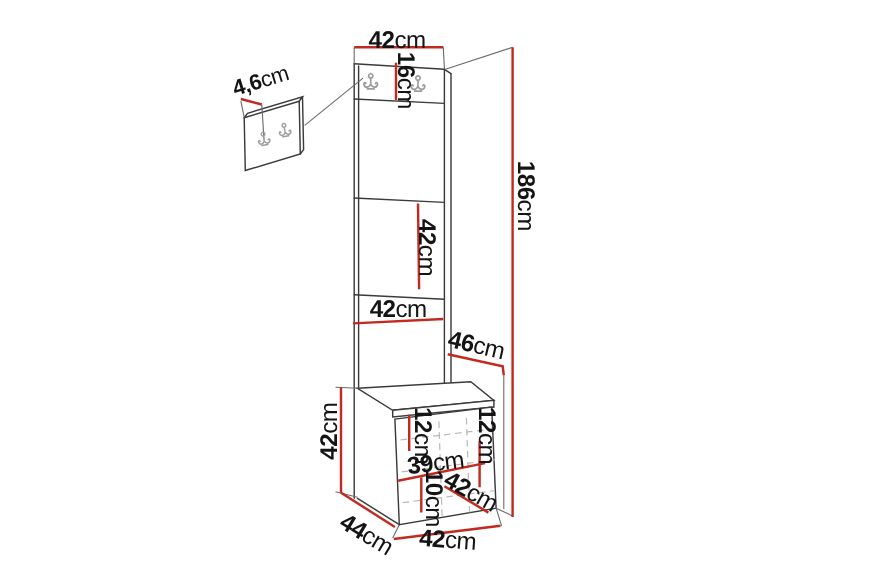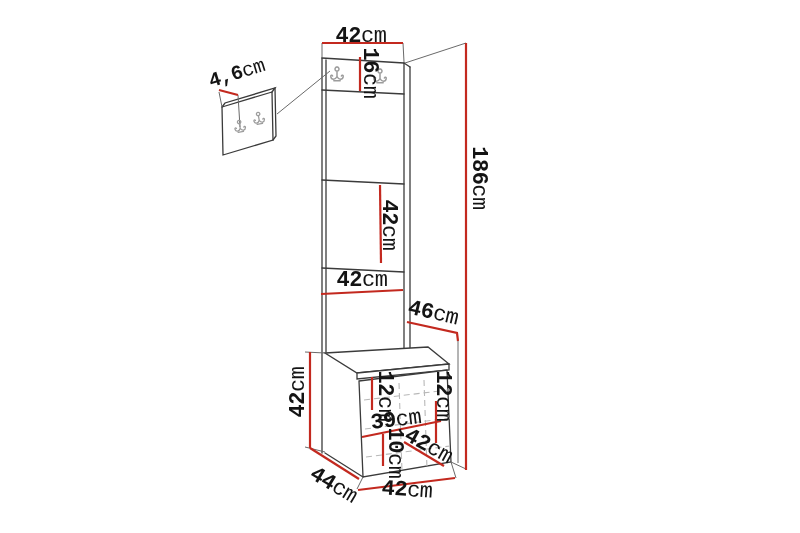--- a/index.html
+++ b/index.html
@@ -7,21 +7,21 @@
     --outline:#3b3b3b;
     --extension-line:#6a6a6a;
     --dashed-line:#b8b8b8;
     --hook:#9c9c9c;
     --label-text:#141414;
     --background:#ffffff;
   }
   html,body{margin:0;padding:0;background:var(--background);}
   .stage{
     position:relative;width:652px;height:533px;background:var(--background);
-    font-family:Liberation Mono, monospace;overflow:hidden;
+    font-family:Liberation Sans, sans-serif;overflow:hidden;
   }
   svg{position:absolute;left:0;top:0;}
   .ol{stroke:var(--outline);stroke-width:1.3;fill:none;stroke-linecap:round;}
   .face{fill:var(--background);stroke:var(--outline);stroke-width:1.3;}
   .ext{stroke:var(--extension-line);stroke-width:1;fill:none;}
   .dash{stroke:var(--dashed-line);stroke-width:1.1;fill:none;stroke-dasharray:6 4;}
   .red{stroke:var(--dimension-line);stroke-width:2.2;fill:none;stroke-linecap:butt;}
   .hook path{stroke:var(--hook);stroke-width:1.5;fill:none;stroke-linecap:round;}
 
   .dim{

